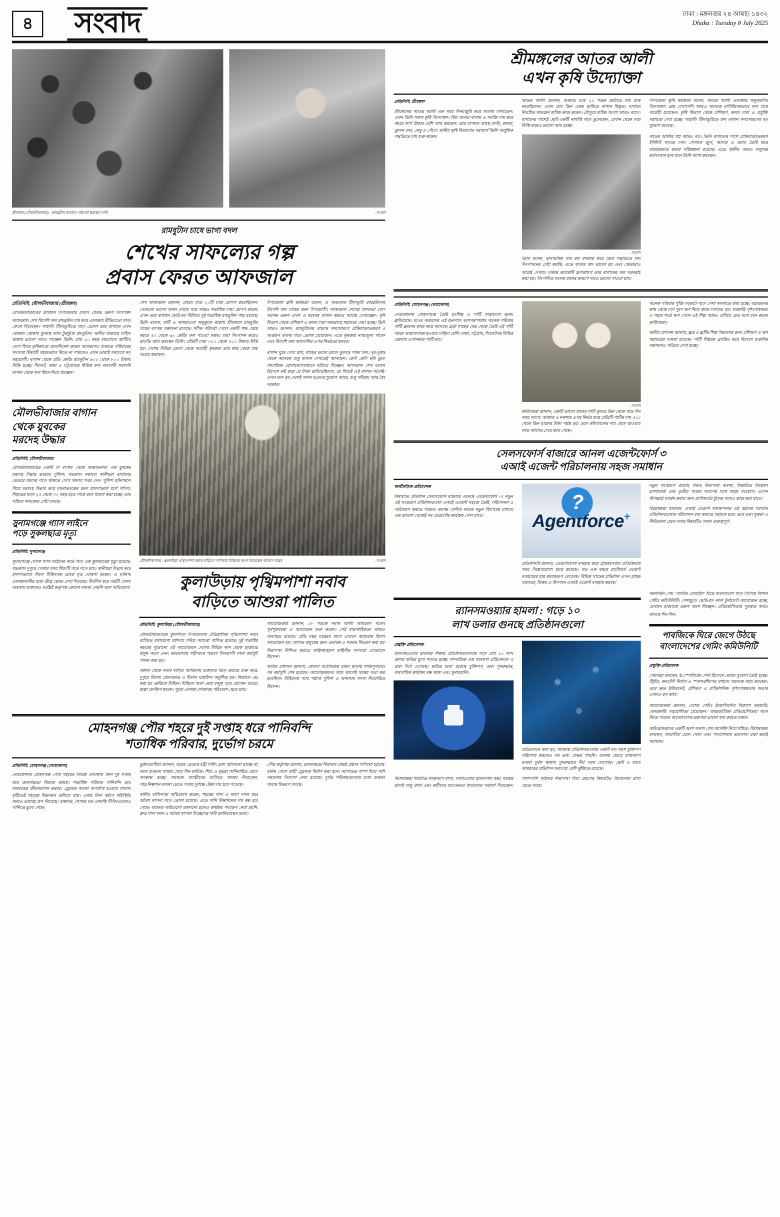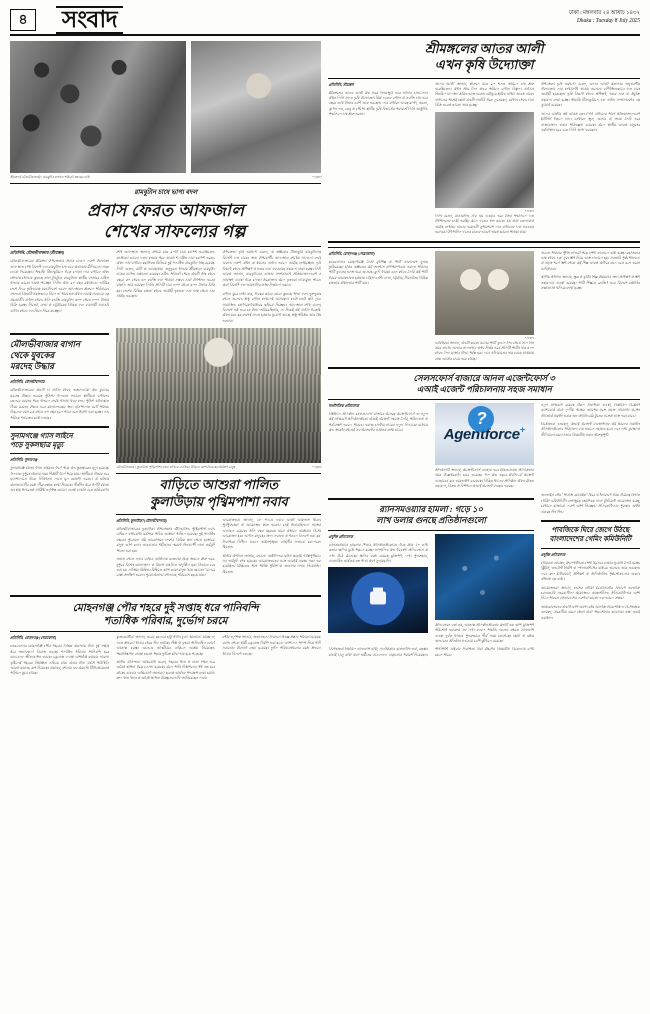--- a/index.html
+++ b/index.html
@@ -187,22 +187,22 @@
           <div class="photo ph-man-field" style="height:132px;"></div>
         </div>
       </div>
       <div style="display:flex; justify-content:space-between;">
         <div class="cap">শ্রীমঙ্গল (মৌলভীবাজার) : রামবুটান বাগানে পরিচর্যা করছেন চাষি</div>
         <div class="cap r">-সংবাদ</div>
       </div>
 
       <div class="hr-thin"></div>
       <div class="kicker">রামবুটান চাষে ভাগ্য বদল</div>
+      <div class="hl hl-xl" style="margin-left:18px;">শেখের সাফল্যের গল্প</div>
       <div class="hl hl-xl">প্রবাস ফেরত আফজাল</div>
-      <div class="hl hl-xl" style="margin-left:18px;">শেখের সাফল্যের গল্প</div>
       <div class="hr-thin"></div>
 
       <div style="display:grid; grid-template-columns:1fr 1fr 1fr; column-gap:7px;">
         <div>
           <div class="byline">প্রতিনিধি, মৌলভীবাজার (শ্রীমঙ্গল)</div>
           <div class="tx">মৌলভীবাজারের শ্রীমঙ্গল উপজেলার প্রবাস ফেরত তরুণ উদ্যোক্তা আফজাল শেখ বিদেশি ফল রামবুটান চাষ করে এলাকায় রীতিমতো সাড়া ফেলে দিয়েছেন। পাহাড়ি টিলাভূমিতে গড়ে তোলা তার বাগানে এখন থোকায় থোকায় ঝুলছে লাল টুকটুকে রামবুটান। স্থানীয় বাজারে চাহিদা থাকায় ভালো দামও পাচ্ছেন তিনি। প্রায় ২০ বছর মধ্যপ্রাচ্যে কাটিয়ে দেশে ফিরে কৃষিকাজে মনোনিবেশ করেন আফজাল। শুরুতে পরিবারের সদস্যরা বিষয়টি সহজভাবে নিতে না পারলেও এখন তারাই সবচেয়ে বড় সহযোগী। বাগান থেকে প্রতি কেজি রামবুটান ৬০০ থেকে ৮০০ টাকায় বিক্রি হচ্ছে। সিলেট, ঢাকা ও চট্টগ্রামের বিভিন্ন ফল ব্যবসায়ী সরাসরি বাগান থেকে ফল কিনে নিয়ে যাচ্ছেন।</div>
         </div>
         <div>
           <div class="tx">শেখ আফজাল জানান, প্রথমে মাত্র ২০টি চারা রোপণ করেছিলেন। সেগুলো ভালো ফলন দেয়ায় পরে আরও শতাধিক চারা রোপণ করেন। এখন তার বাগানে ছোট-বড় মিলিয়ে দুই শতাধিক রামবুটান গাছ রয়েছে। তিনি বলেন, মাটি ও আবহাওয়া অনুকূলে থাকায় শ্রীমঙ্গলে রামবুটান চাষের ব্যাপক সম্ভাবনা রয়েছে। সঠিক পরিচর্যা পেলে একটি গাছ থেকে বছরে ৫০ থেকে ৬০ কেজি ফল পাওয়া সম্ভব। চারা উৎপাদন করেও বাড়তি আয় করছেন তিনি। প্রতিটি চারা ৩০০ থেকে ৫০০ টাকায় বিক্রি হয়। দেশের বিভিন্ন জেলা থেকে আগ্রহী কৃষকরা তার কাছ থেকে চারা সংগ্রহ করছেন।</div>
         </div>
@@ -231,22 +231,22 @@
           <div class="tx" style="max-height:140px;">সুনামগঞ্জে খোলা গ্যাস লাইনের গর্তে পড়ে এক স্কুলছাত্রের মৃত্যু হয়েছে। গতকাল দুপুরে খেলার সময় শিশুটি গর্তে পড়ে যায়। স্থানীয়রা উদ্ধার করে হাসপাতালে নিলে চিকিৎসক তাকে মৃত ঘোষণা করেন। এ ঘটনায় এলাকাবাসীর মধ্যে তীব্র ক্ষোভ দেখা দিয়েছে। দীর্ঘদিন ধরে গর্তটি খোলা অবস্থায় থাকলেও সংশ্লিষ্ট কর্তৃপক্ষ কোনো ব্যবস্থা নেয়নি বলে অভিযোগ।</div>
         </div>
 
         <div style="grid-column: span 2;">
           <div class="photo ph-crowd" style="height:135px;"></div>
           <div style="display:flex; justify-content:space-between; gap:4px;">
             <div class="cap">মৌলভীবাজার : কুলাউড়া পৃথ্বিমপাশা নবাব বাড়িতে তাজিয়া মিছিলে অংশ নিয়েছেন ধর্মপ্রাণ মানুষ</div>
             <div class="cap r" style="white-space:nowrap;">-সংবাদ</div>
           </div>
           <div class="hr-thin"></div>
+          <div class="hl hl-lg">কুলাউড়ায় পৃথ্বিমপাশা নবাব</div>
           <div class="hl hl-lg">বাড়িতে আশুরা পালিত</div>
-          <div class="hl hl-lg">কুলাউড়ায় পৃথ্বিমপাশা নবাব</div>
           <div class="hr-thin"></div>
           <div style="display:grid; grid-template-columns:1fr 1fr; column-gap:7px;">
             <div>
               <div class="small-byline">প্রতিনিধি, কুলাউড়া (মৌলভীবাজার)</div>
               <div class="tx">মৌলভীবাজারের কুলাউড়া উপজেলার ঐতিহাসিক পৃথ্বিমপাশা নবাব বাড়িতে যথাযোগ্য মর্যাদায় পবিত্র আশুরা পালিত হয়েছে। দুই শতাধিক বছরের পুরোনো এই আয়োজনে দেশের বিভিন্ন স্থান থেকে হাজারো মানুষ অংশ নেন। কারবালার শহীদদের স্মরণে দিনব্যাপী নানা কর্মসূচি পালন করা হয়।</div>
               <div class="tx" style="margin-top:3px;">সকাল থেকে নবাব বাড়ির আঙিনায় ভক্তদের ভিড় জমতে শুরু করে। দুপুরে বিশেষ মোনাজাত ও মিলাদ মাহফিল অনুষ্ঠিত হয়। বিকালে বের করা হয় তাজিয়া মিছিল। মিছিলে অংশ নেয়া মানুষ ‘হায় হোসেন’ মাতমে রাস্তা প্রদক্ষিণ করেন। পুরো এলাকা শোকাবহ পরিবেশে ছেয়ে যায়।</div>
             </div>
             <div>
               <div class="tx">আয়োজকরা জানান, ১৮ শতকে নবাব আলী আমজাদ খানের পূর্বপুরুষেরা এ আয়োজন শুরু করেন। সেই ধারাবাহিকতা আজও অব্যাহত রয়েছে। প্রতি বছর মহররম মাসে এখানে আশুরার বিশেষ আয়োজন হয়। আগত মানুষের জন্য তবারক ও শরবত বিতরণ করা হয়। নিরাপত্তা নিশ্চিত করতে আইনশৃঙ্খলা বাহিনীর সদস্যরা মোতায়েন ছিলেন।</div>
               <div class="tx" style="margin-top:3px;">স্থানীয় প্রশাসন জানায়, কোনো অপ্রীতিকর ঘটনা ছাড়াই শান্তিপূর্ণভাবে সব কর্মসূচি শেষ হয়েছে। আয়োজকদের সঙ্গে আগেই সমন্বয় সভা করা হয়েছিল। মিছিলের পথে পর্যাপ্ত পুলিশ ও আনসার সদস্য নিয়োজিত ছিলেন।</div>

